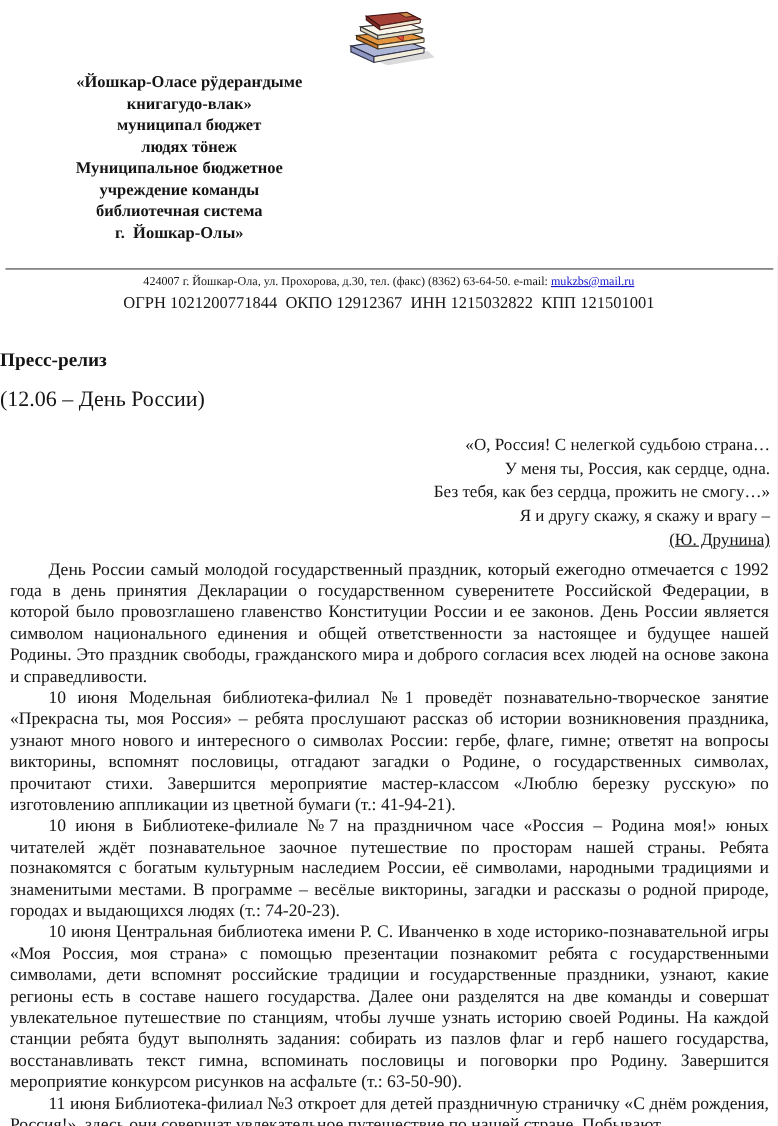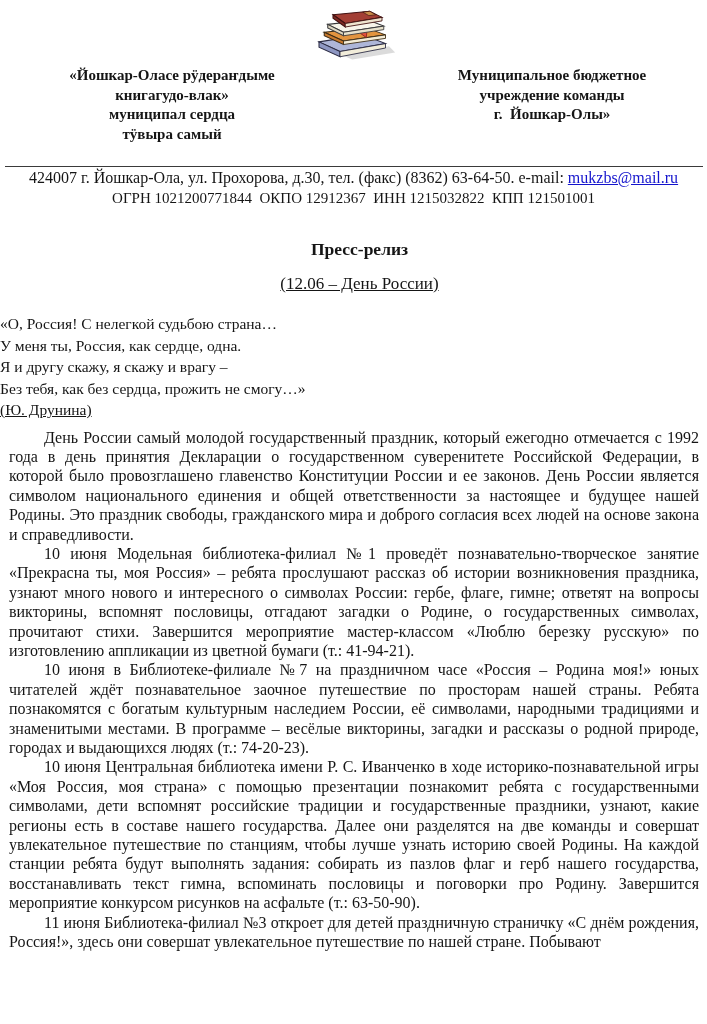--- a/index.html
+++ b/index.html
@@ -17,70 +17,68 @@
   .logo-wrap {
     text-align: center;
     padding-top: 6px;
     height: 58px;
   }
   .org-row {
     display: flex;
     justify-content: space-between;
     margin-top: 2px;
     padding: 0 14px 0 22px;
+    flex-direction: column;
   }
   .org {
     font-weight: bold;
     font-size: 15px;
     line-height: 19.5px;
     text-align: center;
     white-space: pre-wrap;
   }
   .org-left  { width: 300px; }
   .org-right { width: 282px; }
   .org div { white-space: pre-wrap; }
   .divider {
     border-top: 1.6px solid #3a3a3a;
     margin: 22px 4px 0 5px;
   }
   .address {
     margin-top: 1px;
     text-align: center;
-    font-size: 16px;
+    font-size: 11px;
     line-height: 20px;
   }
   .email {
     color: #1414cd;
     text-decoration: underline;
   }
   .registry {
     text-align: center;
     font-size: 15px;
     line-height: 20px;
     white-space: pre-wrap;
   }
   .title-block {
     margin-top: 30px;
-    text-align: center;
-    margin-left: 12px;
   }
   .title {
     font-weight: bold;
     font-size: 17.5px;
     line-height: 22px;
   }
   .date-line {
     margin-top: 14px;
-    font-size: 17px;
-    text-decoration: underline;
+    font-size: 20px;
   }
   .quote {
     margin-top: 19px;
     padding-right: 7px;
-    text-align: left;
+    text-align: right;
     font-size: 15.5px;
     line-height: 21.5px;
   }
   .body {
     margin-top: 7px;
     padding: 0 8px 0 9px;
   }
   .body p {
     margin: 0;
     text-align: justify;
@@ -113,42 +111,42 @@
       <polygon points="36,30 82,23 82,27 36,34" fill="#e8e2cc" stroke="#38383a" stroke-width="1"></polygon>
 
       <polygon points="24,10 66,6 80,13 38,20" fill="#a33f35" stroke="#401010" stroke-width="1.2"></polygon>
       <polygon points="24,10 38,20 38,24 24,14" fill="#7e2b24" stroke="#401010" stroke-width="1.2"></polygon>
       <polygon points="38,20 80,13 80,17 38,24" fill="#efe5cf" stroke="#401010" stroke-width="1"></polygon>
       <polygon points="58,7 66,6 73,10 65,11" fill="#c98c4a" stroke="#401010" stroke-width="0.8"></polygon>
     </svg>
   </div>
 
   <div class="org-row">
-    <div class="org org-left"><div>«Йошкар-Оласе рӱдераҥдыме</div><div>книгагудо-влак»</div><div>муниципал сердца</div><div>тӱвыра самый</div></div>
-    <div class="org org-right"><div>Муниципальное бюджетное</div><div>учреждение команды</div><div>г.  Йошкар-Олы»</div></div>
+    <div class="org org-left"><div>«Йошкар-Оласе рӱдераҥдыме</div><div>книгагудо-влак»</div><div>муниципал бюджет</div><div>людях тöнеж</div></div>
+    <div class="org org-right"><div>Муниципальное бюджетное</div><div>учреждение команды</div><div>библиотечная система</div><div>г.  Йошкар-Олы»</div></div>
   </div>
 
   <div class="divider"></div>
 
   <div class="address">
     <span>424007 г. Йошкар-Ола, ул. Прохорова, д.30, тел. (факс) (8362) 63-64-50. e-mail: </span><a class="email" href="#">mukzbs@mail.ru</a>
   </div>
 
   <div class="registry">ОГРН 1021200771844  ОКПО 12912367  ИНН 1215032822  КПП 121501001</div>
 
   <div class="title-block">
     <div class="title">Пресс-релиз</div>
     <div class="date-line">(12.06 – День России)</div>
   </div>
 
   <div class="quote">
       <div>«О, Россия! С нелегкой судьбою страна…</div>
       <div>У меня ты, Россия, как сердце, одна.</div>
+      <div>Без тебя, как без сердца, прожить не смогу…»</div>
       <div>Я и другу скажу, я скажу и врагу –</div>
-      <div>Без тебя, как без сердца, прожить не смогу…»</div>
     </div>
   <div class="quote" style="margin-top:0;text-decoration:underline;">(Ю. Друнина)</div>
 
   <div class="body">
       <p>День России самый молодой государственный праздник, который ежегодно отмечается с 1992 года в день принятия Декларации о государственном суверенитете Российской Федерации, в которой было провозглашено главенство Конституции России и ее законов. День России является символом национального единения и общей ответственности за настоящее и будущее нашей Родины. Это праздник свободы, гражданского мира и доброго согласия всех людей на основе закона и справедливости.</p>
       <p>10 июня Модельная библиотека-филиал №1 проведёт познавательно-творческое занятие «Прекрасна ты, моя Россия» – ребята прослушают рассказ об истории возникновения праздника, узнают много нового и интересного о символах России: гербе, флаге, гимне; ответят на вопросы викторины, вспомнят пословицы, отгадают загадки о Родине, о государственных символах, прочитают стихи. Завершится мероприятие мастер-классом «Люблю березку русскую» по изготовлению аппликации из цветной бумаги (т.: 41-94-21).</p>
       <p>10 июня в Библиотеке-филиале №7 на праздничном часе «Россия – Родина моя!» юных читателей ждёт познавательное заочное путешествие по просторам нашей страны. Ребята познакомятся с богатым культурным наследием России, её символами, народными традициями и знаменитыми местами. В программе – весёлые викторины, загадки и рассказы о родной природе, городах и выдающихся людях (т.: 74-20-23).</p>
       <p>10 июня Центральная библиотека имени Р. С. Иванченко в ходе историко-познавательной игры «Моя Россия, моя страна» с помощью презентации познакомит ребята с государственными символами, дети вспомнят российские традиции и государственные праздники, узнают, какие регионы есть в составе нашего государства. Далее они разделятся на две команды и совершат увлекательное путешествие по станциям, чтобы лучше узнать историю своей Родины. На каждой станции ребята будут выполнять задания: собирать из пазлов флаг и герб нашего государства, восстанавливать текст гимна, вспоминать пословицы и поговорки про Родину. Завершится мероприятие конкурсом рисунков на асфальте (т.: 63-50-90).</p>
       <p>11 июня Библиотека-филиал №3 откроет для детей праздничную страничку «С днём рождения, Россия!», здесь они совершат увлекательное путешествие по нашей стране. Побывают</p>
     </div>

